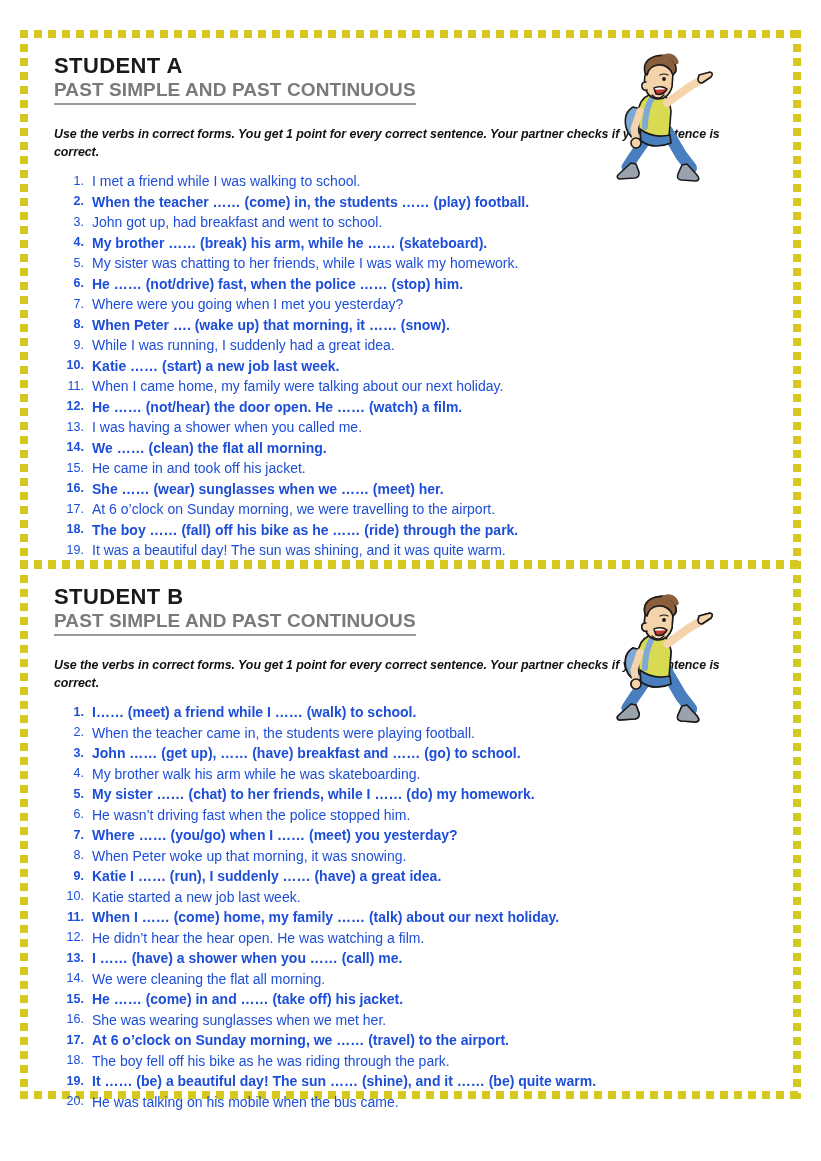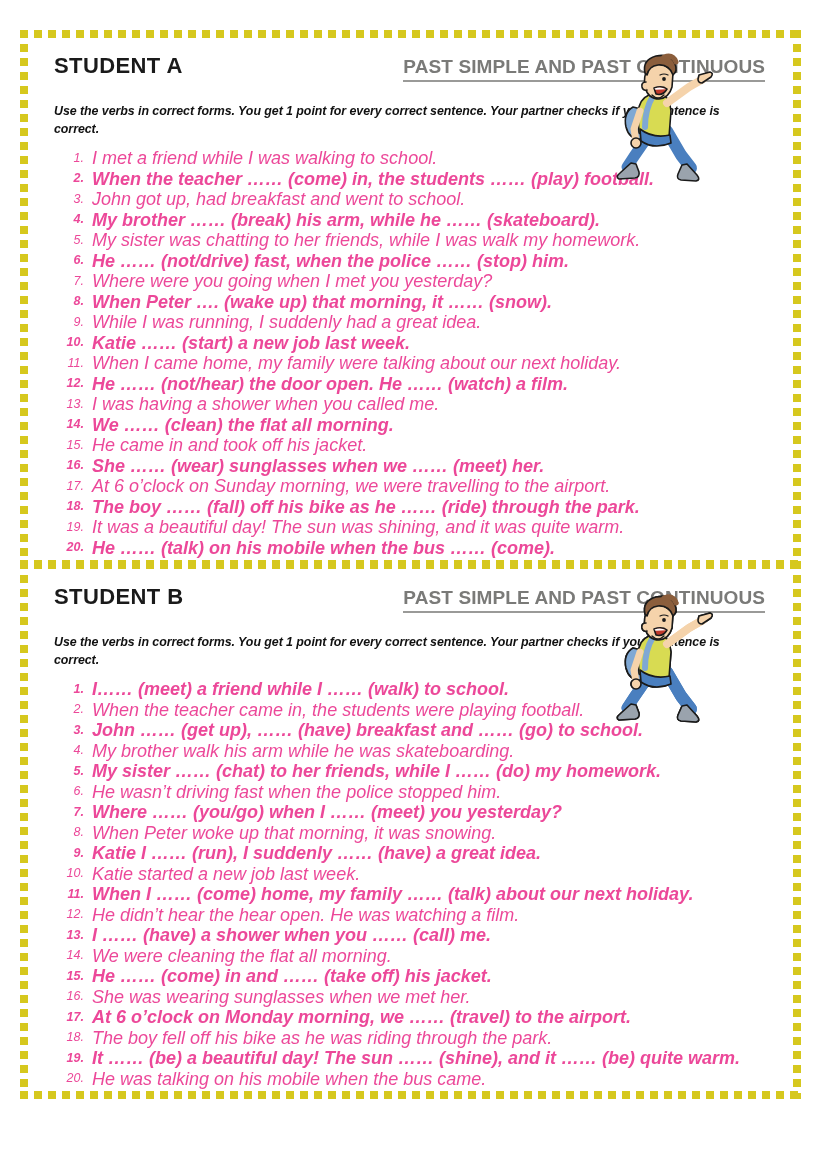--- a/index.html
+++ b/index.html
@@ -65,22 +65,22 @@
   .inner {
     position: relative;
     padding: 4px 18px 0 22px;
     height: 100%;
   }
 
   
   .head {
     display: flex;
     align-items: baseline;
-    justify-content: space-between;
     padding-top: 8px;
+    flex-direction: column;
   }
   .student-label {
     font-size: 22px;
     font-weight: 700;
     color: #1a1a1a;
     letter-spacing: .4px;
   }
   .topic-title {
     font-size: 19px;
     font-weight: 600;
@@ -107,28 +107,27 @@
   ol.sentences {
     margin-top: 9px;
     list-style: none;
     counter-reset: q;
     max-width: 560px;
   }
   ol.sentences li {
     counter-increment: q;
     position: relative;
     padding-left: 38px;
-    font-size: 18px;
-    color: #ec4899;
+    font-size: 14px;
+    color: #1d4ed8;
     line-height: 1.0;
     height: 20.5px;
     display: flex;
     align-items: center;
     white-space: nowrap;
-    font-style: italic;
   }
   ol.sentences li::before {
     content: counter(q) ".";
     position: absolute;
     left: 0;
     width: 30px;
     text-align: right;
     font-size: 12.5px;
   }
   ol.sentences li.gap {
@@ -247,21 +246,21 @@
         <li class="gap">Where …… (you/go) when I …… (meet) you yesterday?</li>
         <li>When Peter woke up that morning, it was snowing.</li>
         <li class="gap">Katie I …… (run), I suddenly ……  (have) a great idea.</li>
         <li>Katie started a new job last week.</li>
         <li class="gap">When I …… (come) home, my family …… (talk) about our next holiday.</li>
         <li>He didn’t hear the hear open. He was watching a film.</li>
         <li class="gap">I …… (have) a shower when you …… (call) me.</li>
         <li>We were cleaning the flat all morning.</li>
         <li class="gap">He ……  (come) in and ……  (take off) his jacket.</li>
         <li>She was wearing sunglasses when we met her.</li>
-        <li class="gap">At 6 o’clock on Monday morning, we ……  (travel) to the airport.</li>
+        <li class="gap">At 6 o’clock on Sunday morning, we ……  (travel) to the airport.</li>
         <li>The boy fell off his bike as he was riding through the park.</li>
         <li class="gap">It ……  (be) a beautiful day! The sun ……  (shine), and it ……  (be) quite warm.</li>
         <li>He was talking on his mobile when the bus came.</li>
       </ol>
 
     <svg class="boy" id="boy-b" viewBox="0 0 108 136">
       <use href="#boy-a"></use>
       <g stroke="#1a1a1a" stroke-width="1.6" stroke-linejoin="round" stroke-linecap="round">
         <path d="M44 78 L26 104 L18 116" fill="none" stroke="#4a7fbf" stroke-width="11"></path>
         <path d="M22 112 L11 122 Q6 126 10 128 L26 127 Q31 126 30 121 L27 113 Z" fill="#9aa3ad"></path>

